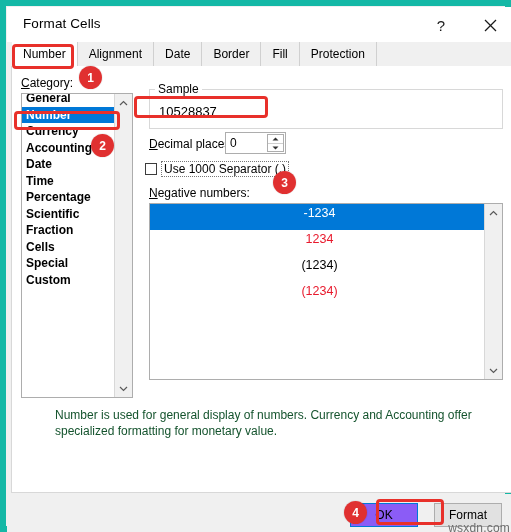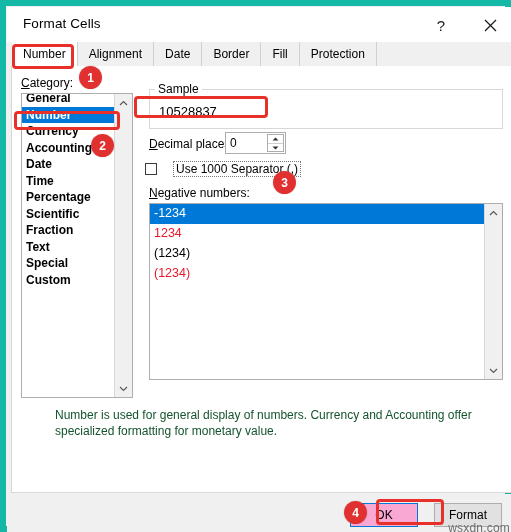--- a/index.html
+++ b/index.html
@@ -143,49 +143,49 @@
   .spin .btns div svg{display:block;}
   .spin .btns .dn{border-top:1px solid #cfcfcf;}
 
   
   .checkrow{position:absolute;left:133px;top:95px;display:flex;align-items:center;}
   .checkbox{
     width:12px;height:12px;box-sizing:border-box;
     border:1px solid #3c3c3c;background:#fff;flex:none;
   }
   .checkrow .ctext{
-    margin-left:16px;font-size:12px;color:#000;white-space:nowrap;
+    margin-left:4px;font-size:12px;color:#000;white-space:nowrap;
     border:1px dotted #777;padding:0 2px;line-height:14px;
   }
 
   
   #negative-label{left:137px;top:120px;}
   #negative-list{left:137px;top:137px;width:354px;height:177px;}
   #negative-list .lb-items{top:0;}
-  #negative-list .lb-item{height:20px;line-height:19px;padding-left:4px;font-size:12.5px;}
+  #negative-list .lb-item{height:26px;line-height:19px;padding-left:4px;font-size:12.5px;text-align:center;}
 
   
   #description{
     position:absolute;left:19px;top:341px;width:465px;
     font-size:12px;line-height:16px;color:#14532d;margin-left:24px;
   }
 
   
   .footer{
     position:absolute;left:1px;top:488px;width:509px;height:42px;
     background:#f0f0f0;
   }
   .btn{
     position:absolute;top:9px;height:24px;width:68px;
     box-sizing:border-box;
     background:#e1e1e1;border:1px solid #adadad;
     display:flex;align-items:center;justify-content:center;
     font-size:12px;color:#000;
   }
-  #ok-button{right:98px;border:1px solid #0078d7;background:#f9a8d4;text-align:center;}
+  #ok-button{right:98px;border:1px solid #0078d7;background:#8b5cf6;text-align:center;}
   #cancel-button{right:14px;}
 
   .watermark{
     position:absolute;right:6px;bottom:1px;
     font-size:12px;color:#6e6e6e;letter-spacing:.2px;
     white-space:nowrap;
   }
 
   
   .anno-rect{
@@ -259,21 +259,21 @@
       <div class="lb-items">
         <div class="lb-item">General</div>
         <div class="lb-item sel">Number</div>
         <div class="lb-item">Currency</div>
         <div class="lb-item">Accounting</div>
         <div class="lb-item">Date</div>
         <div class="lb-item">Time</div>
         <div class="lb-item">Percentage</div>
         <div class="lb-item">Scientific</div>
         <div class="lb-item">Fraction</div>
-        <div class="lb-item">Text</div>
+        <div class="lb-item">Cells</div>
         <div class="lb-item">Special</div>
         <div class="lb-item">Custom</div>
       </div>
       <div class="sb">
         <div class="arrow up">
           <svg width="9" height="6" viewBox="0 0 9 6">
               <polyline points="1,5 4.5,1.5 8,5" fill="none" stroke="#5a5a5a" stroke-width="1.2"></polyline>
             </svg>
         </div>
         <div class="arrow down">

